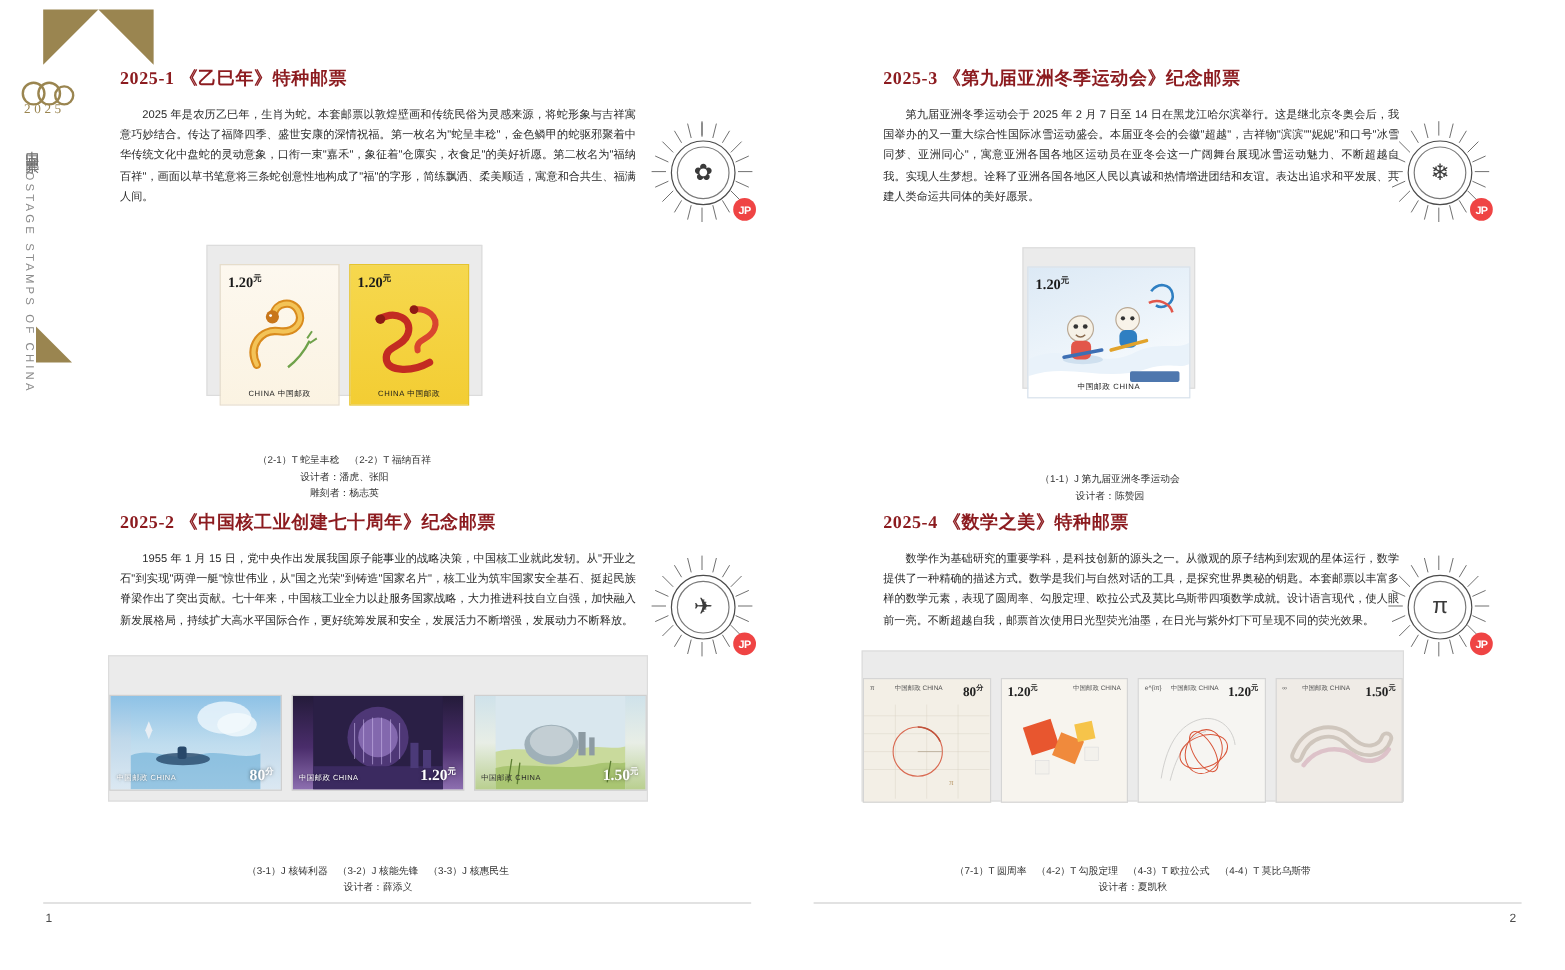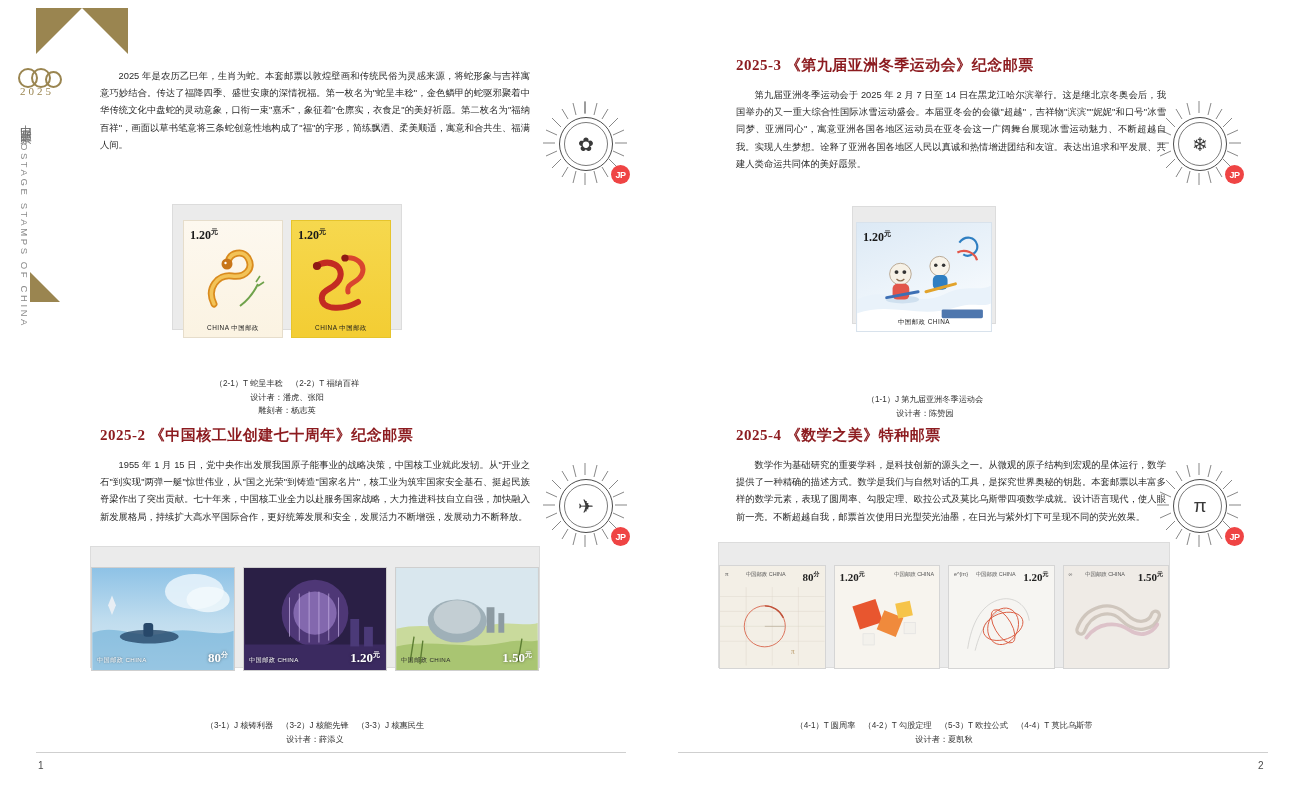--- a/index.html
+++ b/index.html
@@ -240,21 +240,21 @@
   }
   .snake-art svg { width: 100%; height: 100%; }
   
   .asiad {
     width: 136px; height: 110px;
     background: linear-gradient(160deg,#dce9f5 0%,#eef5fb 55%,#ffffff 100%);
     border: 1px solid #d8e2ec;
   }
   
   .nuc {
-    width: 144px; height: 104px;
+    width: 144px; height: 80px;
     border: 1px solid #cfcfcf;
   }
   .nuc1 { background: linear-gradient(180deg,#8ec2e6 0%,#bfd8ea 45%,#dbe8f2 100%); }
   .nuc2 { background: linear-gradient(180deg,#241b3a 0%,#4a2d6b 55%,#8d6fb0 100%); }
   .nuc3 { background: linear-gradient(180deg,#cfe2ea 0%,#e8eee6 50%,#b9cf8f 100%); }
   .nuc-label {
     position: absolute;
     left: 5px; bottom: 5px;
     font-size: 6.2px;
     color: #fff;
@@ -314,20 +314,21 @@
       <span class="ring r1"></span>
       <span class="ring r2"></span>
       <span class="ring r3"></span>
       <span class="yr">2025</span>
     </div>
     <div class="spine-cn">中国邮票</div>
     <div class="spine-en">POSTAGE STAMPS OF CHINA</div>
   </div>
 
   <div class="article" style="left:100px; top:56px;">
+    <div class="art-title">2025-1 《乙巳年》特种邮票</div>
     <div class="art-body">2025 年是农历乙巳年，生肖为蛇。本套邮票以敦煌壁画和传统民俗为灵感来源，将蛇形象与吉祥寓意巧妙结合。传达了福降四季、盛世安康的深情祝福。第一枚名为"蛇呈丰稔"，金色鳞甲的蛇驱邪聚着中华传统文化中盘蛇的灵动意象，口衔一束"嘉禾"，象征着"仓廪实，衣食足"的美好祈愿。第二枚名为"福纳百祥"，画面以草书笔意将三条蛇创意性地构成了"福"的字形，简练飘洒、柔美顺适，寓意和合共生、福满人间。</div>
   </div>
 
   <div class="postmark" style="left:542px; top:100px;">
     <svg class="pm-rays" viewBox="0 0 86 86">
       <g stroke="#555" stroke-width="0.7">
         <g id="r1">
           <line x1="43" y1="2" x2="43" y2="14"></line>
         </g>
       </g>
@@ -661,21 +662,21 @@
         <span class="tiny">中国邮政 CHINA</span>
         <span class="math-val">1.50<sup>元</sup></span>
       </div>
       <svg viewBox="0 0 112 104" style="position:absolute;inset:0;width:100%;height:100%;">
         <path d="M18 66 C26 44 50 38 64 52 C78 66 94 62 98 50" fill="none" stroke="#cfc6bd" stroke-width="12" stroke-linecap="round"></path>
         <path d="M18 66 C26 44 50 38 64 52 C78 66 94 62 98 50" fill="none" stroke="#efe9e3" stroke-width="5" stroke-linecap="round"></path>
         <path d="M24 74 C36 58 56 56 70 66 C82 74 94 70 100 60" fill="none" stroke="#d8b8c2" stroke-width="4" stroke-linecap="round" opacity="0.8"></path>
       </svg>
     </div>
   </div>
-  <div class="caption" style="left:718px; top:676px; width:452px; white-space:pre-line;">（4-1）T 圆周率　（4-2）T 勾股定理　（5-3）T 欧拉公式　（4-4）T 莫比乌斯带
+  <div class="caption" style="left:718px; top:676px; width:452px; white-space:pre-line;">（7-1）T 圆周率　（4-2）T 勾股定理　（4-3）T 欧拉公式　（4-4）T 莫比乌斯带
 设计者：夏凯秋</div>
 
   <div class="rule rule-left"></div>
   <div class="rule rule-right"></div>
   <div class="folio folio-left">1</div>
   <div class="folio folio-right">2</div>
 
 </div>
 
 </body></html>

